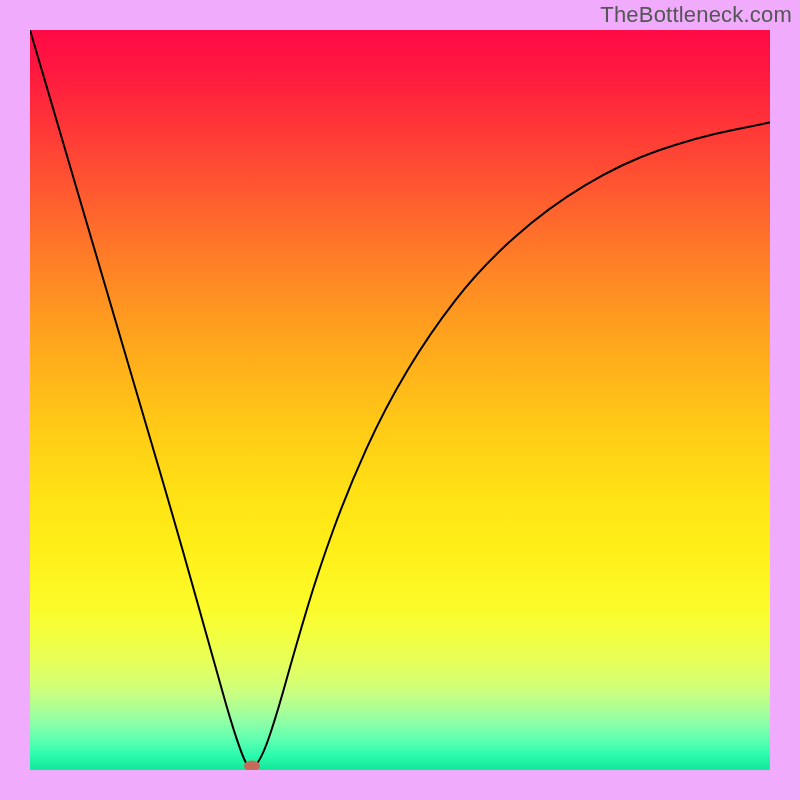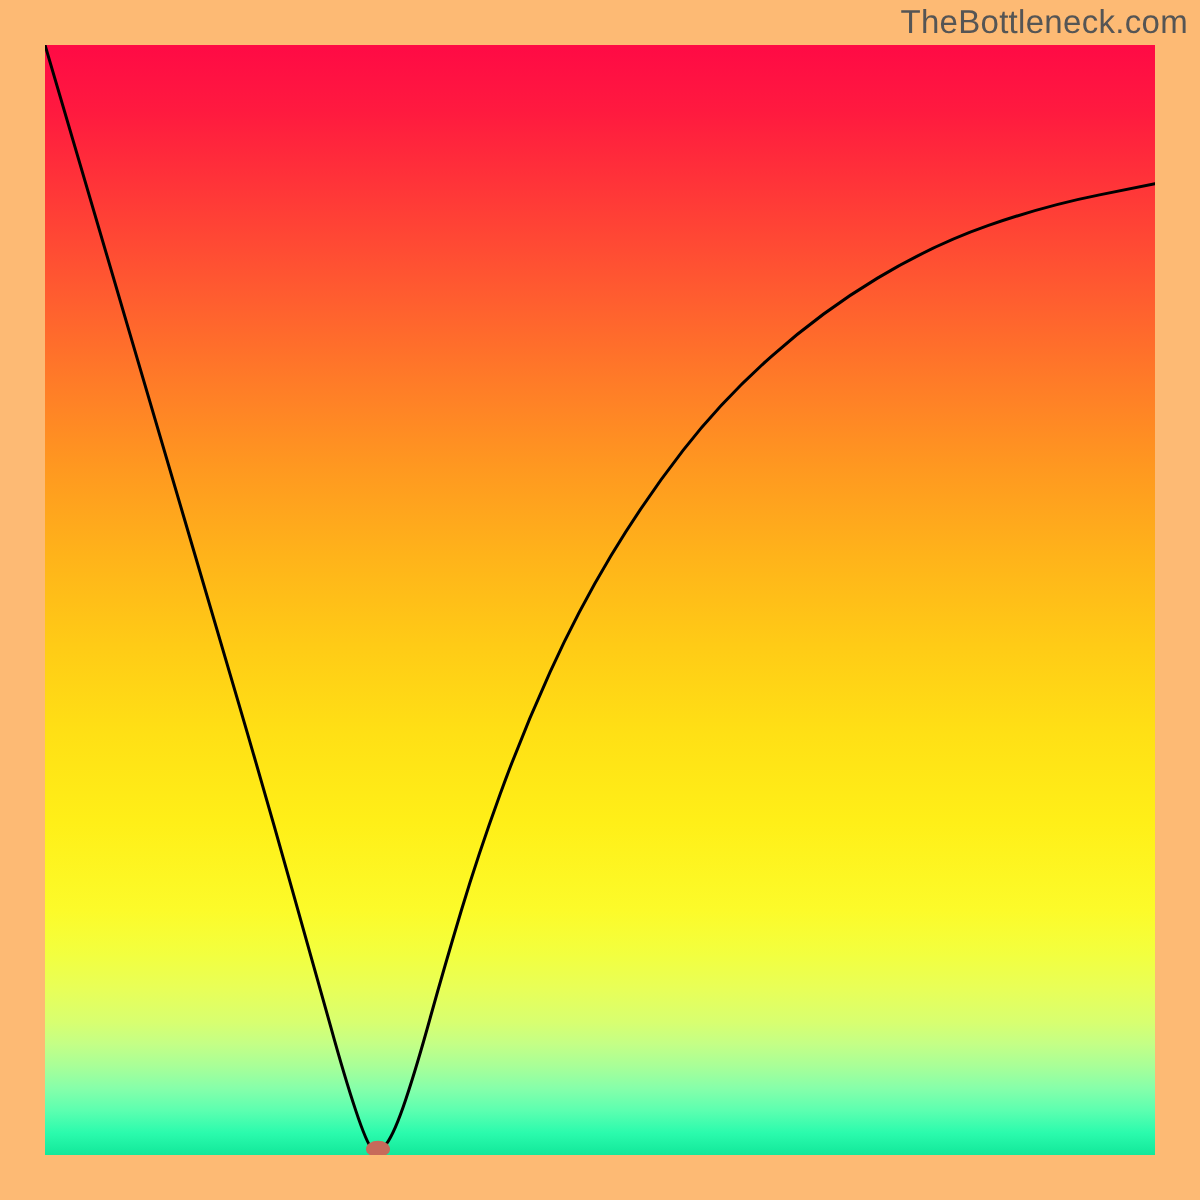--- a/index.html
+++ b/index.html
@@ -8,21 +8,21 @@
     width: 800px;
     height: 800px;
     overflow: hidden;
     background: #fff;
     font-family: Arial, Helvetica, sans-serif;
   }
   .frame {
     position: relative;
     width: 800px;
     height: 800px;
-    background: #fdba74;
+    background: #f0abfc;
   }
   .watermark {
     position: absolute;
     top: 2px;
     right: 8px;
     color: #555;
     font-size: 22px;
     font-weight: 400;
     letter-spacing: 0.2px;
     z-index: 20;

